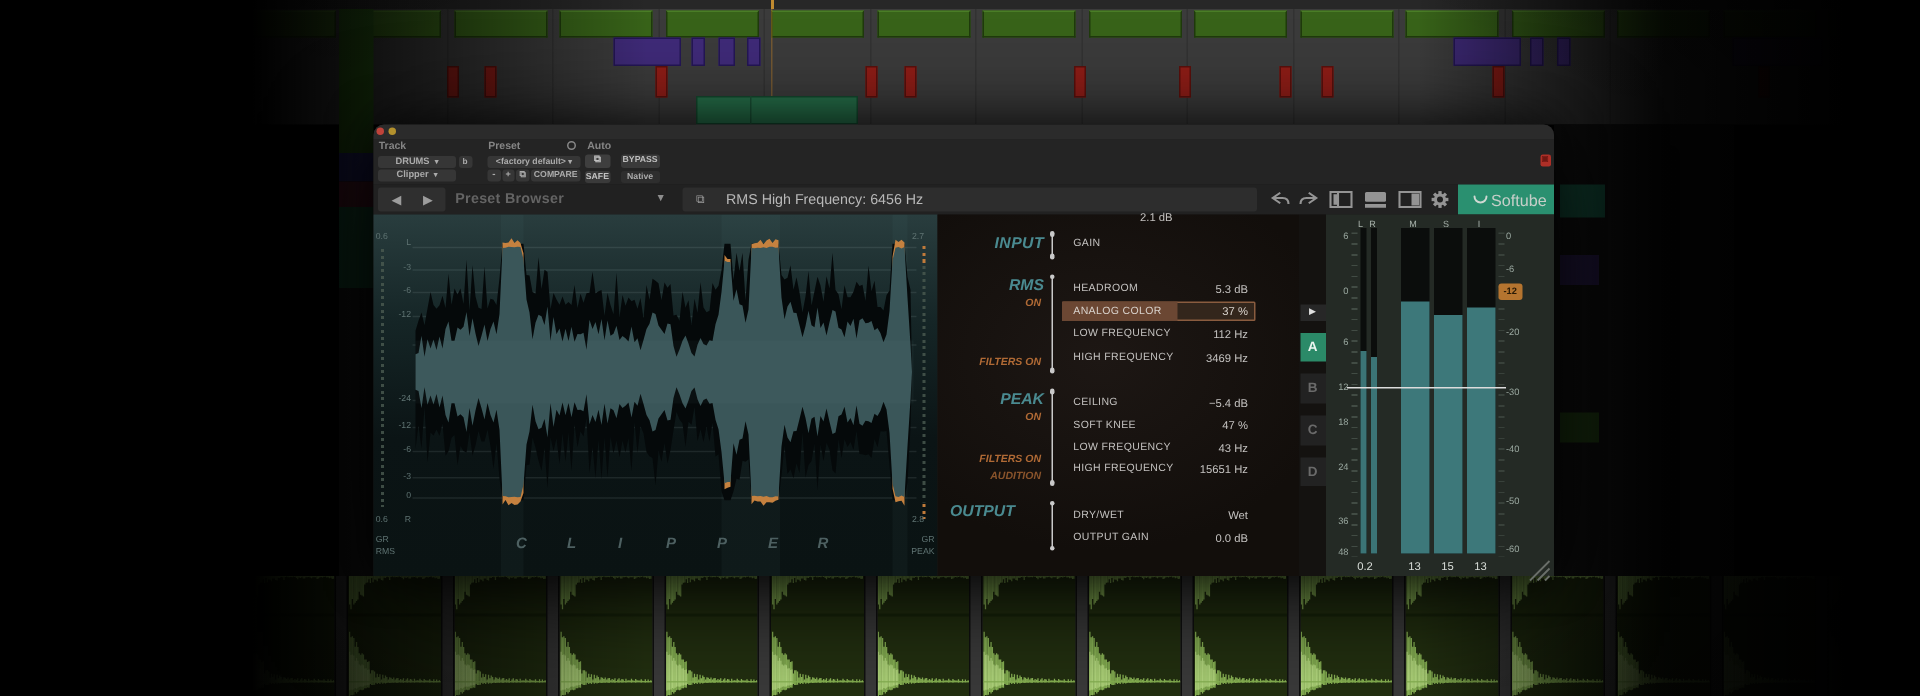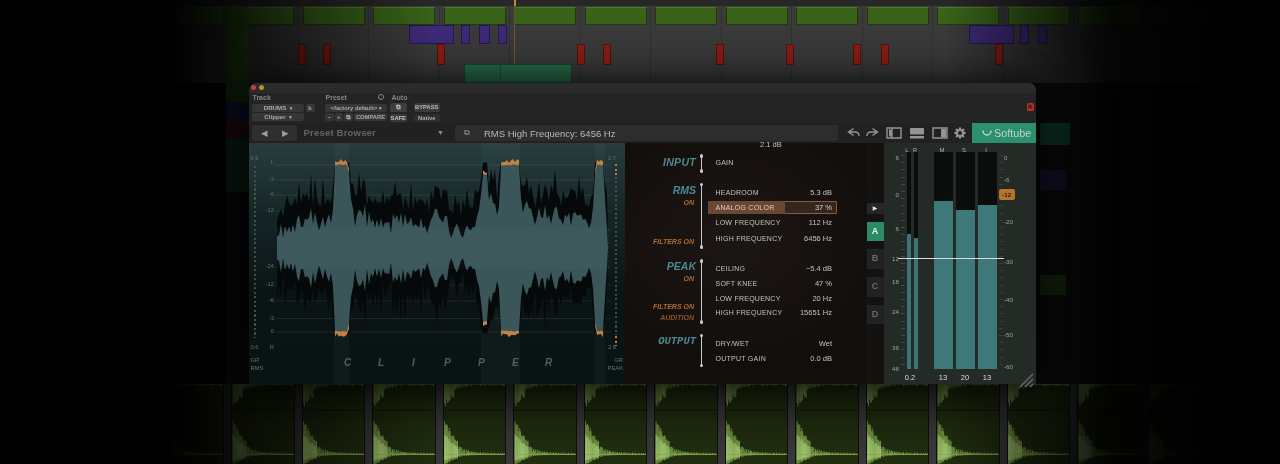--- a/index.html
+++ b/index.html
@@ -293,47 +293,47 @@
       <div style="position:absolute;left:296px;top:274px;width:14px;height:12px;font-family:'Liberation Sans',sans-serif;color:#4d6061;font-size:10px;font-style:italic;font-weight:bold;">R</div>
       <div style="position:absolute;left:376px;top:59.5px;width:241px;height:241.5px;background:radial-gradient(ellipse 200px 160px at 45% 40%, #1d1714, #120e0b 80%);"></div>
       <div style="position:absolute;left:391px;top:73px;width:56px;height:13px;font-family:'Liberation Sans',sans-serif;color:#4a8a90;font-style:italic;font-weight:bold;text-align:right;font-size:10.5px;line-height:13px;letter-spacing:.3px;">INPUT</div>
       <div style="position:absolute;left:391px;top:101px;width:56px;height:13px;font-family:'Liberation Sans',sans-serif;color:#4a8a90;font-style:italic;font-weight:bold;text-align:right;font-size:10.5px;line-height:13px;">RMS</div>
       <div style="position:absolute;left:391px;top:114.5px;width:54px;height:10px;font-family:'Liberation Sans',sans-serif;color:#b06a35;font-style:italic;font-weight:bold;text-align:right;font-size:7px;line-height:10px;">ON</div>
       <div style="position:absolute;left:379px;top:153.5px;width:66px;height:10px;font-family:'Liberation Sans',sans-serif;color:#b06a35;font-style:italic;font-weight:bold;text-align:right;font-size:7px;line-height:10px;">FILTERS ON</div>
       <div style="position:absolute;left:391px;top:177px;width:56px;height:13px;font-family:'Liberation Sans',sans-serif;color:#4a8a90;font-style:italic;font-weight:bold;text-align:right;font-size:10.5px;line-height:13px;">PEAK</div>
       <div style="position:absolute;left:391px;top:190.5px;width:54px;height:10px;font-family:'Liberation Sans',sans-serif;color:#b06a35;font-style:italic;font-weight:bold;text-align:right;font-size:7px;line-height:10px;">ON</div>
       <div style="position:absolute;left:379px;top:219px;width:66px;height:10px;font-family:'Liberation Sans',sans-serif;color:#b06a35;font-style:italic;font-weight:bold;text-align:right;font-size:7px;line-height:10px;">FILTERS ON</div>
       <div style="position:absolute;left:379px;top:229.5px;width:66px;height:10px;font-family:'Liberation Sans',sans-serif;color:#b06a35;font-style:italic;font-weight:bold;text-align:right;font-size:7px;line-height:10px;opacity:.75;">AUDITION</div>
-      <div style="position:absolute;left:385px;top:252px;width:62px;height:13px;font-family:Liberation Mono, monospace;color:#4a8a90;font-style:italic;font-weight:bold;text-align:right;font-size:10.5px;line-height:13px;">OUTPUT</div>
+      <div style="position:absolute;left:375px;top:252px;width:62px;height:13px;font-family:Liberation Sans, sans-serif;color:#4a8a90;font-style:italic;font-weight:bold;text-align:center;font-size:10.5px;line-height:13px;">OUTPUT</div>
       <div style="position:absolute;left:451.70000000000005px;top:73px;width:1.6px;height:15px;background:#c9c9c9;"></div>
       <div style="position:absolute;left:450.9px;top:71.4px;width:3.2px;height:3.2px;background:#c9c9c9;border-radius:50%;"></div>
       <div style="position:absolute;left:450.9px;top:86.4px;width:3.2px;height:3.2px;background:#c9c9c9;border-radius:50%;"></div>
       <div style="position:absolute;left:451.70000000000005px;top:101.5px;width:1.6px;height:62.5px;background:#c9c9c9;"></div>
       <div style="position:absolute;left:450.9px;top:99.9px;width:3.2px;height:3.2px;background:#c9c9c9;border-radius:50%;"></div>
       <div style="position:absolute;left:450.9px;top:162.4px;width:3.2px;height:3.2px;background:#c9c9c9;border-radius:50%;"></div>
       <div style="position:absolute;left:451.70000000000005px;top:178px;width:1.6px;height:61px;background:#c9c9c9;"></div>
       <div style="position:absolute;left:450.9px;top:176.39999999999998px;width:3.2px;height:3.2px;background:#c9c9c9;border-radius:50%;"></div>
       <div style="position:absolute;left:450.9px;top:237.39999999999998px;width:3.2px;height:3.2px;background:#c9c9c9;border-radius:50%;"></div>
       <div style="position:absolute;left:451.70000000000005px;top:252.5px;width:1.6px;height:30.0px;background:#c9c9c9;"></div>
       <div style="position:absolute;left:450.9px;top:250.89999999999998px;width:3.2px;height:3.2px;background:#c9c9c9;border-radius:50%;"></div>
       <div style="position:absolute;left:450.9px;top:280.9px;width:3.2px;height:3.2px;background:#c9c9c9;border-radius:50%;"></div>
       <div style="position:absolute;left:466.5px;top:74.5px;width:95px;height:10px;font-family:'Liberation Sans',sans-serif;color:#c3c1bf;font-size:7px;line-height:10px;letter-spacing:.25px;">GAIN</div>
       <div style="position:absolute;left:511px;top:57px;width:72px;height:10px;font-family:Liberation Sans, sans-serif;color:#c3c1bf;font-size:7.5px;line-height:10px;text-align:left;">2.1 dB</div>
       <div style="position:absolute;left:466.5px;top:104.5px;width:95px;height:10px;font-family:'Liberation Sans',sans-serif;color:#c3c1bf;font-size:7px;line-height:10px;letter-spacing:.25px;">HEADROOM</div>
       <div style="position:absolute;left:511px;top:104.5px;width:72px;height:10px;font-family:'Liberation Sans',sans-serif;color:#c3c1bf;font-size:7.5px;line-height:10px;text-align:right;">5.3 dB</div>
       <div style="position:absolute;left:466.5px;top:135px;width:95px;height:10px;font-family:'Liberation Sans',sans-serif;color:#c3c1bf;font-size:7px;line-height:10px;letter-spacing:.25px;">LOW FREQUENCY</div>
       <div style="position:absolute;left:511px;top:135px;width:72px;height:10px;font-family:'Liberation Sans',sans-serif;color:#c3c1bf;font-size:7.5px;line-height:10px;text-align:right;">112 Hz</div>
       <div style="position:absolute;left:466.5px;top:150.5px;width:95px;height:10px;font-family:'Liberation Sans',sans-serif;color:#c3c1bf;font-size:7px;line-height:10px;letter-spacing:.25px;">HIGH FREQUENCY</div>
-      <div style="position:absolute;left:511px;top:150.5px;width:72px;height:10px;font-family:'Liberation Sans',sans-serif;color:#c3c1bf;font-size:7.5px;line-height:10px;text-align:right;">6456 Hz</div>
+      <div style="position:absolute;left:511px;top:150.5px;width:72px;height:10px;font-family:'Liberation Sans',sans-serif;color:#c3c1bf;font-size:7.5px;line-height:10px;text-align:right;">3469 Hz</div>
       <div style="position:absolute;left:466.5px;top:180.5px;width:95px;height:10px;font-family:'Liberation Sans',sans-serif;color:#c3c1bf;font-size:7px;line-height:10px;letter-spacing:.25px;">CEILING</div>
       <div style="position:absolute;left:511px;top:180.5px;width:72px;height:10px;font-family:'Liberation Sans',sans-serif;color:#c3c1bf;font-size:7.5px;line-height:10px;text-align:right;">−5.4 dB</div>
       <div style="position:absolute;left:466.5px;top:195.5px;width:95px;height:10px;font-family:'Liberation Sans',sans-serif;color:#c3c1bf;font-size:7px;line-height:10px;letter-spacing:.25px;">SOFT KNEE</div>
       <div style="position:absolute;left:511px;top:195.5px;width:72px;height:10px;font-family:'Liberation Sans',sans-serif;color:#c3c1bf;font-size:7.5px;line-height:10px;text-align:right;">47 %</div>
       <div style="position:absolute;left:466.5px;top:210.5px;width:95px;height:10px;font-family:'Liberation Sans',sans-serif;color:#c3c1bf;font-size:7px;line-height:10px;letter-spacing:.25px;">LOW FREQUENCY</div>
-      <div style="position:absolute;left:511px;top:210.5px;width:72px;height:10px;font-family:'Liberation Sans',sans-serif;color:#c3c1bf;font-size:7.5px;line-height:10px;text-align:right;">20 Hz</div>
+      <div style="position:absolute;left:511px;top:210.5px;width:72px;height:10px;font-family:'Liberation Sans',sans-serif;color:#c3c1bf;font-size:7.5px;line-height:10px;text-align:right;">43 Hz</div>
       <div style="position:absolute;left:466.5px;top:225px;width:95px;height:10px;font-family:'Liberation Sans',sans-serif;color:#c3c1bf;font-size:7px;line-height:10px;letter-spacing:.25px;">HIGH FREQUENCY</div>
       <div style="position:absolute;left:511px;top:225px;width:72px;height:10px;font-family:'Liberation Sans',sans-serif;color:#c3c1bf;font-size:7.5px;line-height:10px;text-align:right;">15651 Hz</div>
       <div style="position:absolute;left:466.5px;top:255.5px;width:95px;height:10px;font-family:'Liberation Sans',sans-serif;color:#c3c1bf;font-size:7px;line-height:10px;letter-spacing:.25px;">DRY/WET</div>
       <div style="position:absolute;left:511px;top:255.5px;width:72px;height:10px;font-family:'Liberation Sans',sans-serif;color:#c3c1bf;font-size:7.5px;line-height:10px;text-align:right;">Wet</div>
       <div style="position:absolute;left:466.5px;top:270.5px;width:95px;height:10px;font-family:'Liberation Sans',sans-serif;color:#c3c1bf;font-size:7px;line-height:10px;letter-spacing:.25px;">OUTPUT GAIN</div>
       <div style="position:absolute;left:511px;top:270.5px;width:72px;height:10px;font-family:'Liberation Sans',sans-serif;color:#c3c1bf;font-size:7.5px;line-height:10px;text-align:right;">0.0 dB</div>
       <div style="position:absolute;left:459px;top:118px;width:129px;height:13px;background:#33261c;border:1px solid #8a5c3f;border-radius:1px;box-sizing:border-box;"></div>
       <div style="position:absolute;left:459px;top:118px;width:77px;height:13px;background:#6b4733;"></div>
       <div style="position:absolute;left:466.5px;top:119.5px;width:95px;height:10px;font-family:'Liberation Sans',sans-serif;color:#c3c1bf;font-size:7px;line-height:10px;letter-spacing:.25px;color:#d8d2cc;">ANALOG COLOR</div>
       <div style="position:absolute;left:511px;top:119.5px;width:72px;height:10px;font-family:'Liberation Sans',sans-serif;color:#c3c1bf;font-size:7.5px;line-height:10px;text-align:right;color:#d8d2cc;">37 %</div>
@@ -373,21 +373,21 @@
       <div style="position:absolute;left:755px;top:70.5px;width:16px;height:7px;font-family:'Liberation Sans',sans-serif;color:#9aa8a0;font-size:6.2px;line-height:7px;">0</div>
       <div style="position:absolute;left:755px;top:92.5px;width:16px;height:7px;font-family:'Liberation Sans',sans-serif;color:#9aa8a0;font-size:6.2px;line-height:7px;">-6</div>
       <div style="position:absolute;left:755px;top:134.5px;width:16px;height:7px;font-family:'Liberation Sans',sans-serif;color:#9aa8a0;font-size:6.2px;line-height:7px;">-20</div>
       <div style="position:absolute;left:755px;top:174.5px;width:16px;height:7px;font-family:'Liberation Sans',sans-serif;color:#9aa8a0;font-size:6.2px;line-height:7px;">-30</div>
       <div style="position:absolute;left:755px;top:212.5px;width:16px;height:7px;font-family:'Liberation Sans',sans-serif;color:#9aa8a0;font-size:6.2px;line-height:7px;">-40</div>
       <div style="position:absolute;left:755px;top:247.5px;width:16px;height:7px;font-family:'Liberation Sans',sans-serif;color:#9aa8a0;font-size:6.2px;line-height:7px;">-50</div>
       <div style="position:absolute;left:755px;top:279.5px;width:16px;height:7px;font-family:'Liberation Sans',sans-serif;color:#9aa8a0;font-size:6.2px;line-height:7px;">-60</div>
       <div style="position:absolute;left:750px;top:105.5px;width:15.5px;height:11.5px;background:#b5742f;border-radius:2px;color:#2a1a06;font-weight:bold;font-size:6.2px;line-height:11.5px;text-align:center;font-family:'Liberation Sans',sans-serif;">-12</div>
       <div style="position:absolute;left:654px;top:289.5px;width:14px;height:9px;font-family:'Liberation Sans',sans-serif;color:#d8ddd8;font-size:7.5px;line-height:9px;text-align:center;">0.2</div>
       <div style="position:absolute;left:687px;top:289.5px;width:14px;height:9px;font-family:'Liberation Sans',sans-serif;color:#d8ddd8;font-size:7.5px;line-height:9px;text-align:center;">13</div>
-      <div style="position:absolute;left:709px;top:289.5px;width:14px;height:9px;font-family:'Liberation Sans',sans-serif;color:#d8ddd8;font-size:7.5px;line-height:9px;text-align:center;">20</div>
+      <div style="position:absolute;left:709px;top:289.5px;width:14px;height:9px;font-family:'Liberation Sans',sans-serif;color:#d8ddd8;font-size:7.5px;line-height:9px;text-align:center;">15</div>
       <div style="position:absolute;left:731px;top:289.5px;width:14px;height:9px;font-family:'Liberation Sans',sans-serif;color:#d8ddd8;font-size:7.5px;line-height:9px;text-align:center;">13</div>
       <svg width="20" height="18" viewBox="0 0 20 18" style="position:absolute;left:767px;top:287px">
 <g stroke="#6a6f6a" stroke-width="1.2">
           <path d="M4,17 L17,4"></path>
           <path d="M9,17 L17,9"></path>
           <path d="M14,17 L17,14"></path>
         </g>
       </svg>
 </div>
 </div>

